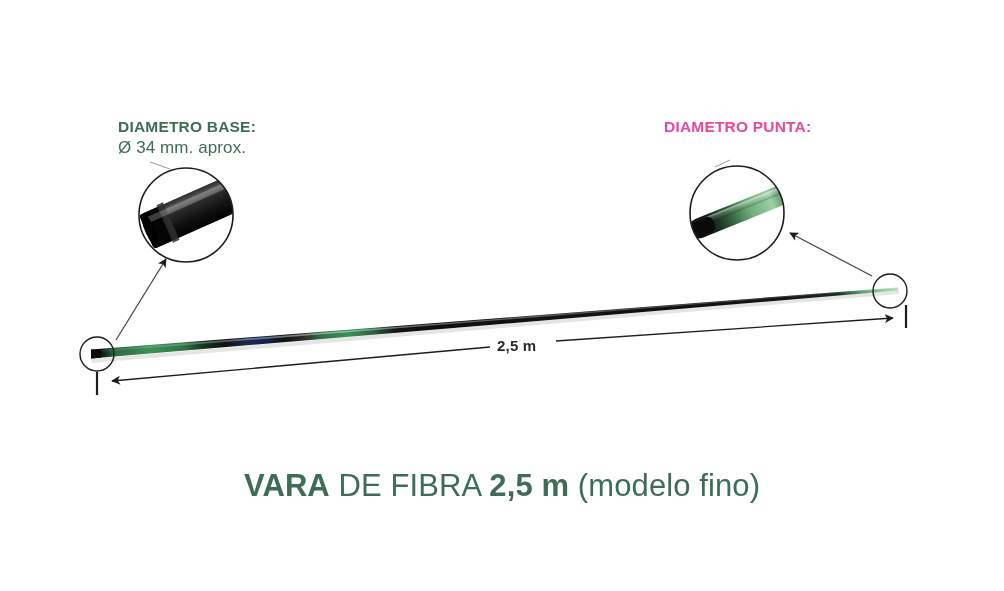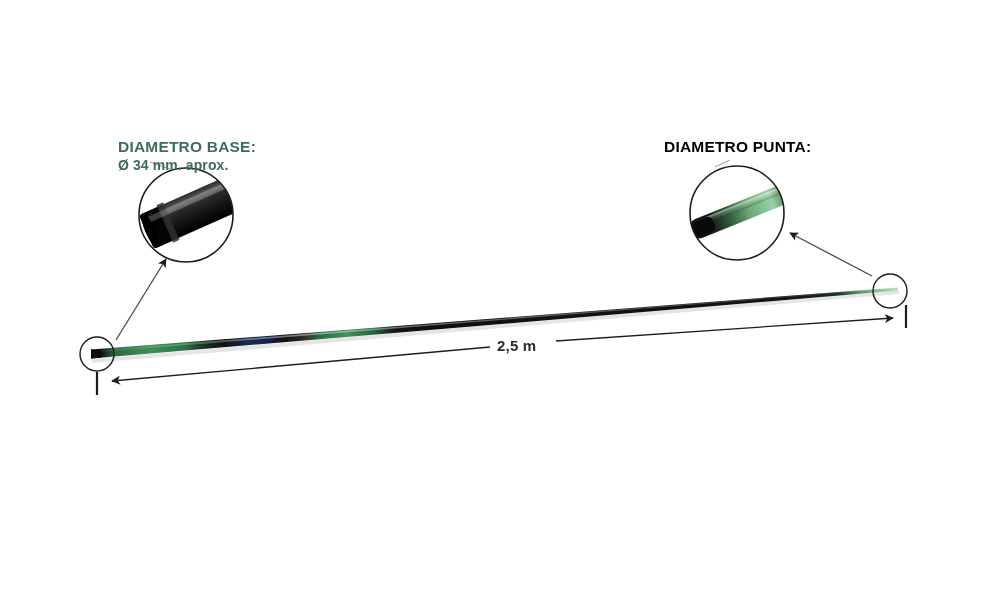--- a/index.html
+++ b/index.html
@@ -23,30 +23,29 @@
     top: 0;
     width: 1004px;
     height: 591px;
   }
 
   
   .callout {
     position: absolute;
     line-height: 1.28;
     white-space: nowrap;
-    margin-top: 20px;
   }
   .callout .cap {
     font-size: 15.5px;
     font-weight: bold;
     letter-spacing: 0.2px;
   }
   .callout .sub {
-    font-size: 14px;
-    font-weight: bold;
+    font-size: 17px;
+    font-weight: normal;
     letter-spacing: 0.1px;
   }
   #callout-base  { left: 118px; top: 117px; }
   #callout-punta { left: 664px; top: 117px; }
 
   
   #length-label {
     position: absolute;
     left: 497px;
     top: 337px;
@@ -210,20 +209,23 @@
 
       <line x1="556" y1="341" x2="893" y2="318" stroke="#1d1d1d" stroke-width="1.3" marker-end="url(#arrowEnd)"></line>
     </g>
   </svg>
 
   <div class="callout" id="callout-base" style="color: rgb(62, 109, 85);">
     <div class="cap">DIAMETRO BASE:</div>
     <div class="sub">Ø 34 mm. aprox.</div>
   </div>
 
-  <div class="callout" id="callout-punta" style="color: #000000;">
+  <div class="callout" id="callout-punta" style="color: #ec4899;">
     <div class="cap">DIAMETRO PUNTA:</div>
   </div>
 
   <div id="length-label" style="color: rgb(43, 43, 43);">2,5 m</div>
 
+  <div id="product-title" style="color: rgb(62, 109, 85);">
+    <span class="b">VARA</span><span class="w"> DE FIBRA </span><span class="b">2,5 m</span><span class="w"> (modelo fino)</span>
+  </div>
 
 </div>
 
 </body></html>

